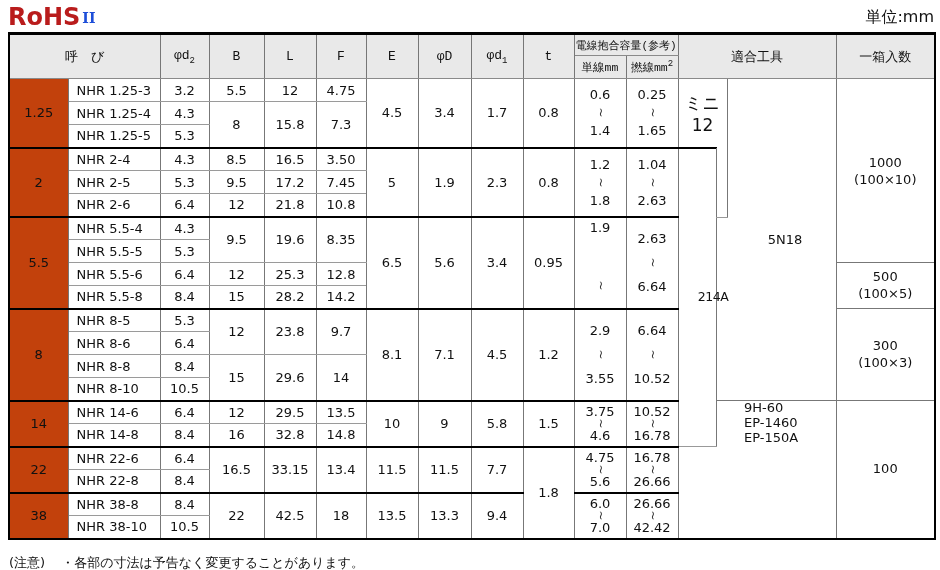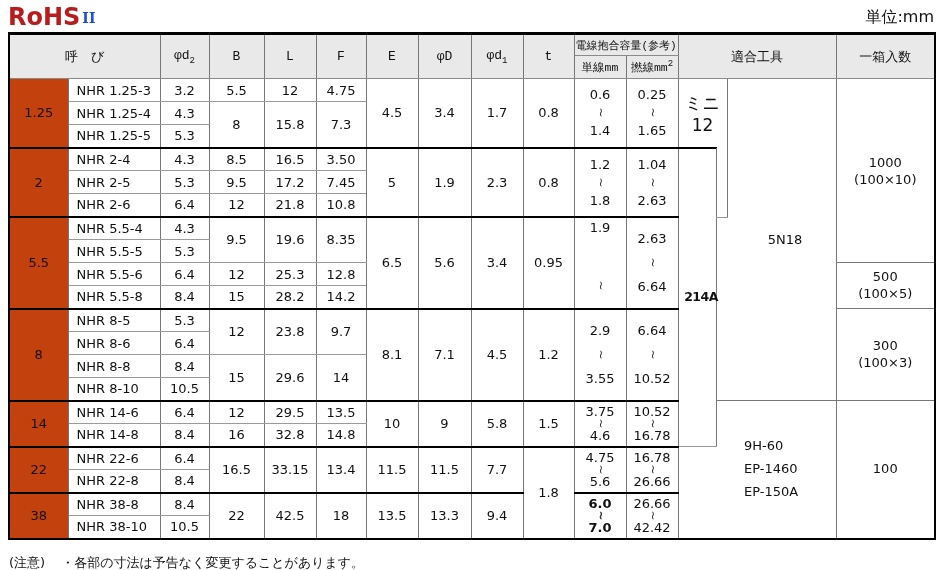--- a/index.html
+++ b/index.html
@@ -40,26 +40,26 @@
   
   .tool-inner { position: relative; height: 458px; width: 100%; font-size: 13px; }
   .t-stub   { position: absolute; left: 0; top: calc(15% - 1px); width: 38px; height: 2px; background: #000; }
   .t-aright { position: absolute; left: 37px; top: 15%; height: 65%; width: 1px; background: #777; }
   .t-abottom{ position: absolute; left: 0; top: 80%; width: 38px; height: 1px; background: #999; }
   .t-bright { position: absolute; left: 48px; top: 0; height: 30%; width: 1px; background: #777; }
   .t-btick  { position: absolute; left: 37px; top: 30%; width: 12px; height: 1px; background: #999; }
   .t-split  { position: absolute; left: 38px; right: 0; top: 70%; height: 1px; background: #777; }
   .t-mini { position: absolute; left: 0; top: 0; width: 48px; height: 15%;
     display: flex; align-items: center; justify-content: center; font-size: 17px; }
-  .t-214  { position: absolute; left: 4px; top: 15%; width: 37px; height: 65%;
-    display: flex; align-items: center; justify-content: center; font-size: 12.5px; letter-spacing: -0.5px; font-weight: bold; }
+  .t-214  { position: absolute; left: 16px; top: 15%; width: 37px; height: 65%;
+    display: flex; align-items: center; justify-content: center; font-size: 12.5px; letter-spacing: -0.5px; }
   .t-518  { position: absolute; left: 56px; right: 0; top: 0; height: 70%;
     display: flex; align-items: center; justify-content: center; }
   .t-lower{ position: absolute; left: 38px; right: 0; top: 70%; height: 30%;
-    display: flex; flex-direction: column; align-items: center; justify-content: center; gap: 8px; }
+    display: flex; flex-direction: column; align-items: center; }
   .t-lower div { width: 64px; text-align: left; }
 
   
   .box-inner { position: relative; height: 458px; width: 100%; font-size: 13px; }
   .bline { position: absolute; left: 0; right: 0; height: 1px; background: #777; }
   .bzone { position: absolute; left: 0; right: 0; display: flex; flex-direction: column;
     align-items: center; justify-content: center; line-height: 17px; }
 
   
   .footnote { display: flex; gap: 16px; margin-top: 14px; font-size: 13px; padding-left: 1px; }
@@ -383,21 +383,21 @@
           <td class="gcell" rowspan="2">38</td>
           <td class="ncell">NHR 38-8</td>
           <td>8.4</td>
           <td rowspan="2">22</td>
           <td rowspan="2">42.5</td>
           <td rowspan="2">18</td>
           <td rowspan="2">13.5</td>
           <td rowspan="2">13.3</td>
           <td rowspan="2">9.4</td>
           <td class="rcell" rowspan="2">
-            <div class="range" style="height: 40px; font-weight: bold;">
+            <div class="range" style="height: 40px;">
               <span>6.0</span>
               <span class="tilde">~</span>
               <span>7.0</span>
             </div>
           </td>
           <td class="rcell" rowspan="2">
             <div class="range" style="height: 40px;">
               <span>26.66</span>
               <span class="tilde">~</span>
               <span>42.42</span>

